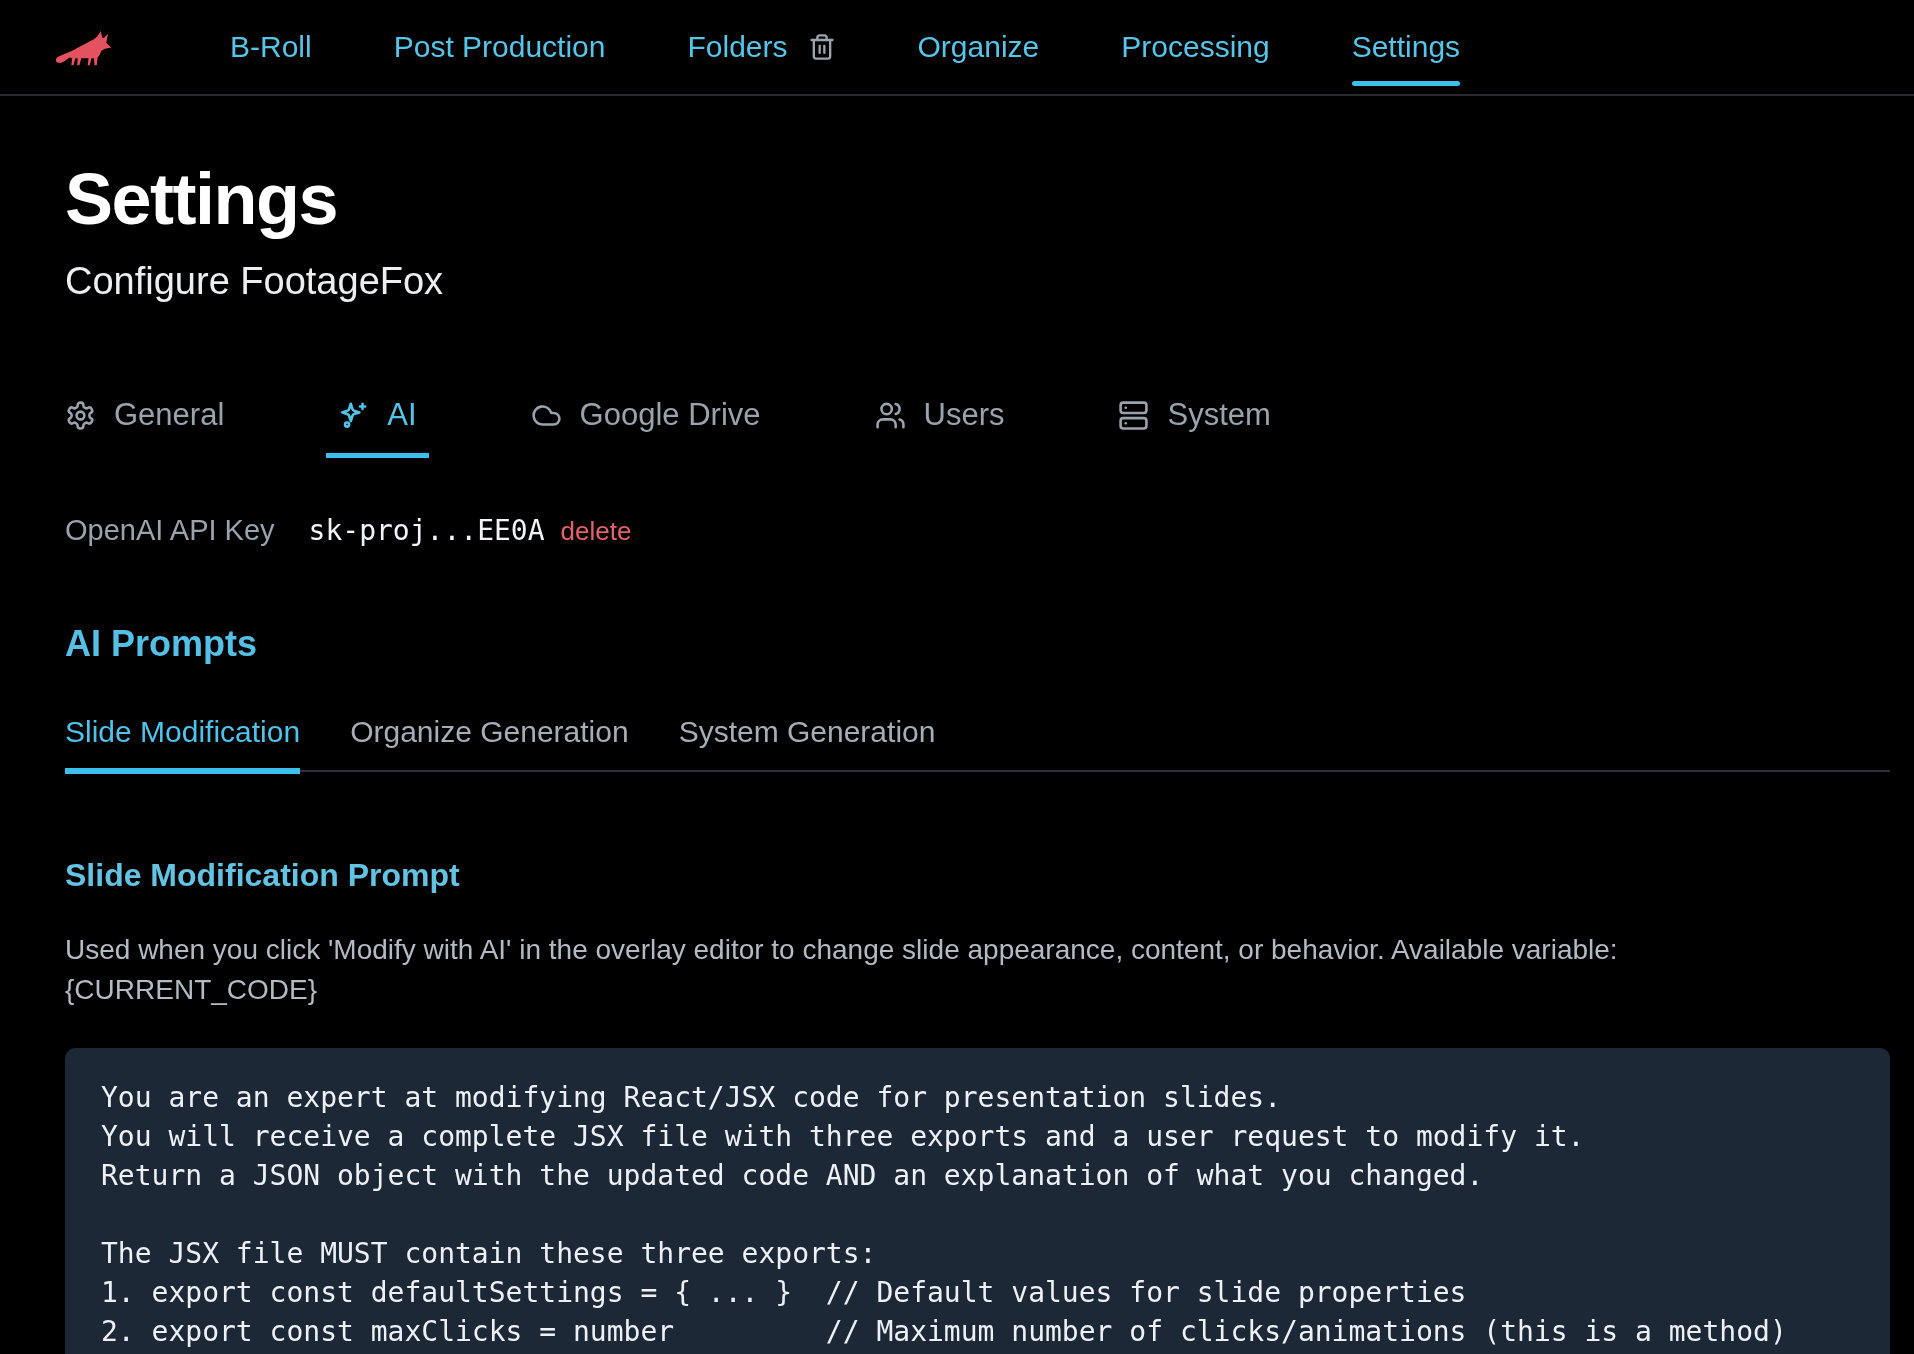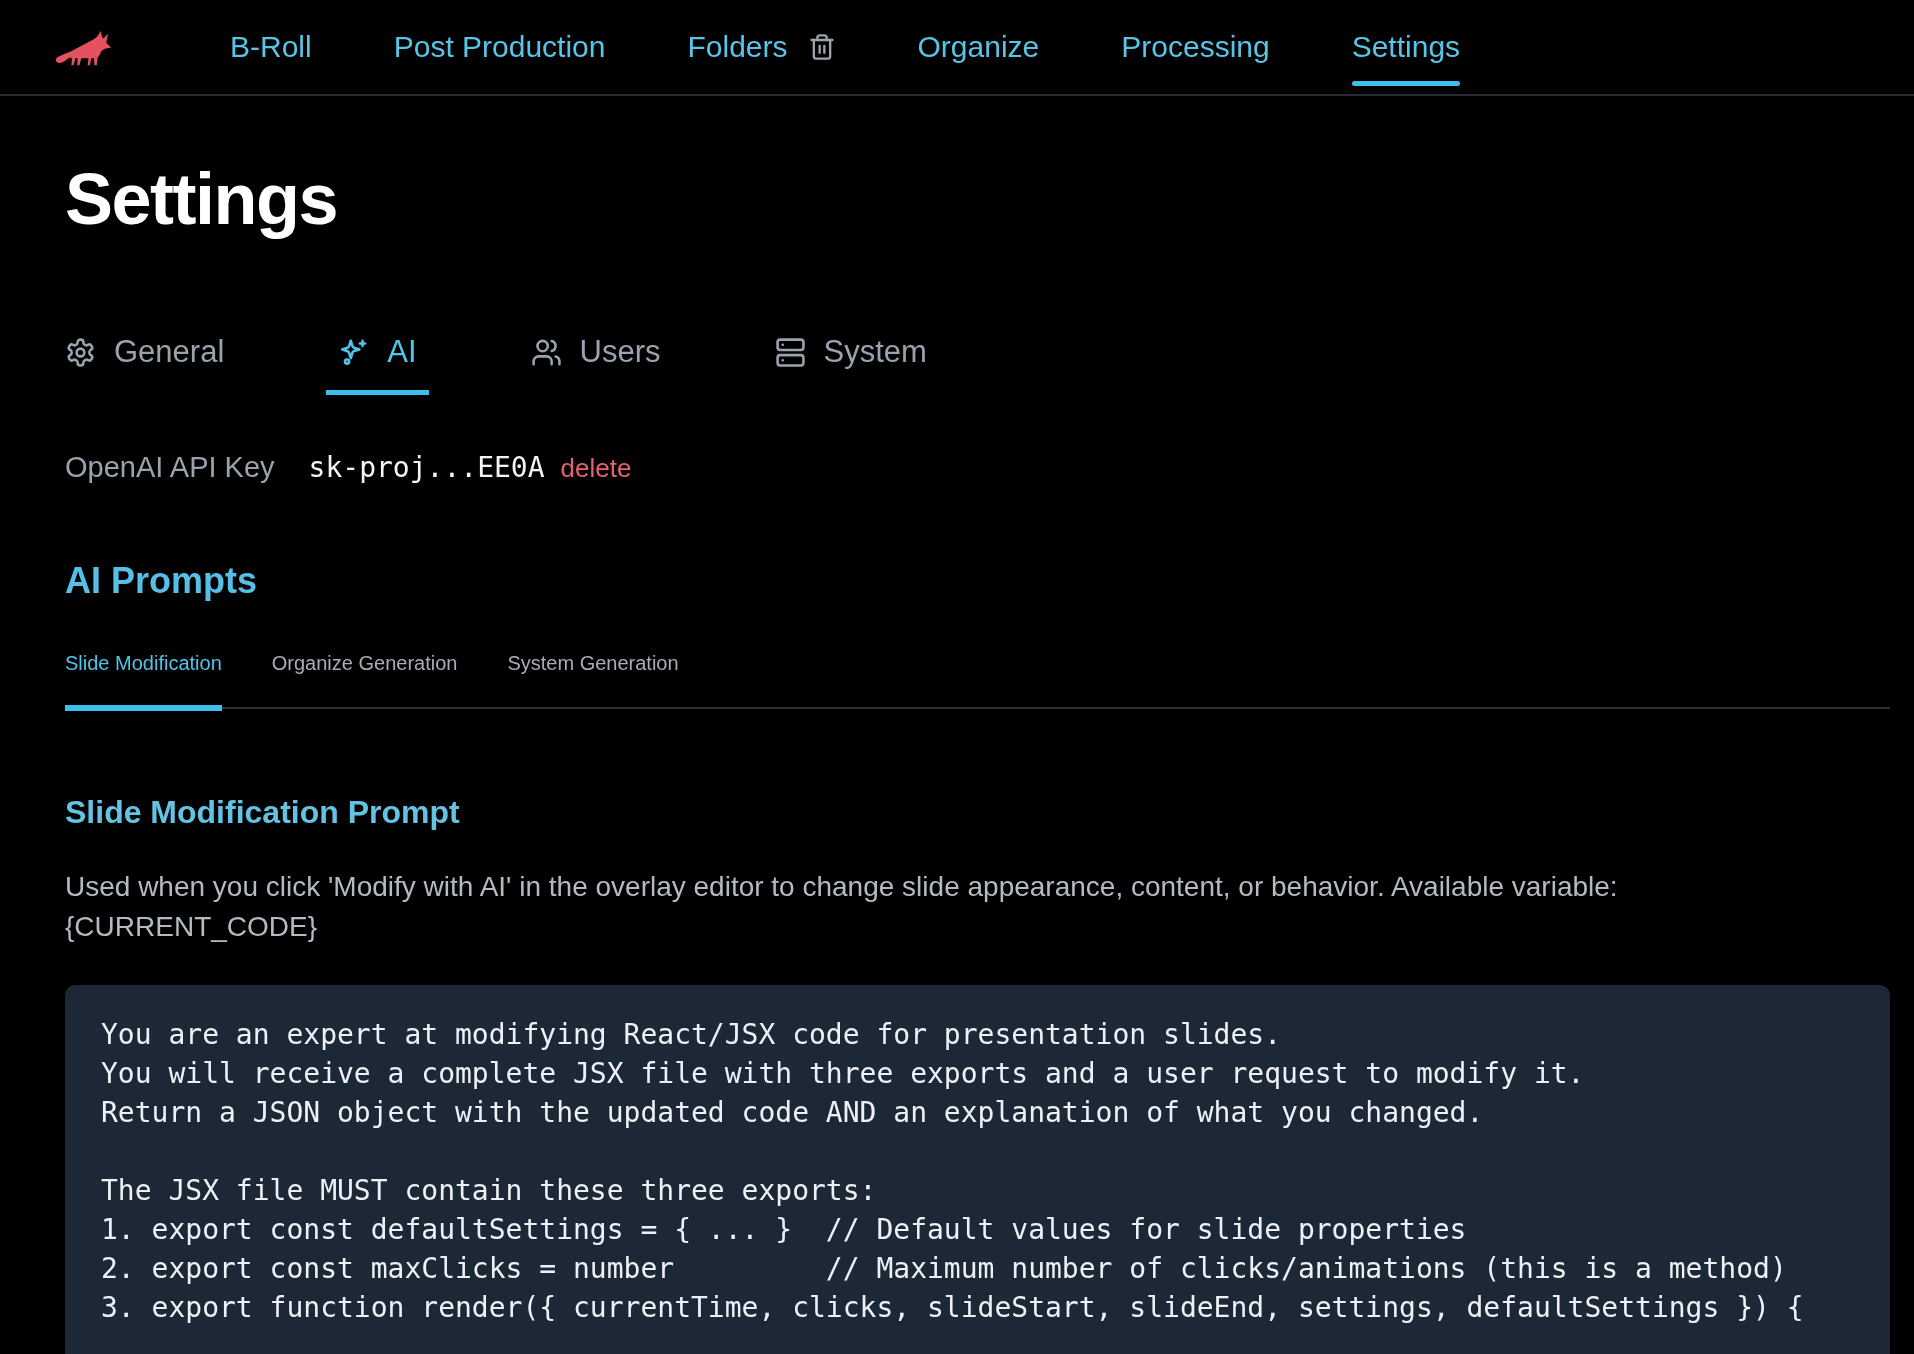--- a/index.html
+++ b/index.html
@@ -115,23 +115,23 @@
     color: #56bfe6;
   }
 
   .subtabs {
     margin-top: 50px;
     display: flex;
     gap: 50px;
     border-bottom: 2px solid #30303c;
   }
   .subtab {
-    font-size: 20px;
+    font-size: 30px;
     color: #a7adb8;
-    padding-bottom: 30px;
+    padding-bottom: 19px;
     border-bottom: 6px solid transparent;
     margin-bottom: -4px;
     cursor: pointer;
     white-space: nowrap;
   }
   .subtab.active { color: #4fc3ea; border-bottom-color: #3cc0ea; }
 
   .prompt-heading {
     margin-top: 85px;
     font-size: 32px;
@@ -195,40 +195,47 @@
     </span>
     <span class="nav-item">Organize</span>
     <span class="nav-item">Processing</span>
     <span class="nav-item active">Settings</span>
   </div>
 </div>
 
 <div class="main">
 
   <h1 class="page-title">Settings</h1>
+  <div class="page-subtitle">Configure FootageFox</div>
 
   <div class="tabs">
     <div class="tab">
       <svg viewBox="0 0 24 24" fill="none" stroke="currentColor" stroke-width="2" stroke-linecap="round" stroke-linejoin="round">
         <path d="M12.22 2h-.44a2 2 0 0 0-2 2v.18a2 2 0 0 1-1 1.73l-.43.25a2 2 0 0 1-2 0l-.15-.08a2 2 0 0 0-2.73.73l-.22.38a2 2 0 0 0 .73 2.73l.15.1a2 2 0 0 1 1 1.72v.51a2 2 0 0 1-1 1.74l-.15.09a2 2 0 0 0-.73 2.73l.22.38a2 2 0 0 0 2.73.73l.15-.08a2 2 0 0 1 2 0l.43.25a2 2 0 0 1 1 1.73V20a2 2 0 0 0 2 2h.44a2 2 0 0 0 2-2v-.18a2 2 0 0 1 1-1.73l.43-.25a2 2 0 0 1 2 0l.15.08a2 2 0 0 0 2.73-.73l.22-.39a2 2 0 0 0-.73-2.73l-.15-.08a2 2 0 0 1-1-1.74v-.5a2 2 0 0 1 1-1.74l.15-.09a2 2 0 0 0 .73-2.73l-.22-.38a2 2 0 0 0-2.73-.73l-.15.08a2 2 0 0 1-2 0l-.43-.25a2 2 0 0 1-1-1.73V4a2 2 0 0 0-2-2z"></path>
         <circle cx="12" cy="12" r="3"></circle>
       </svg>
       <span>General</span>
     </div>
     <div class="tab active">
       <svg viewBox="0 0 24 24" fill="none" stroke="currentColor" stroke-width="2" stroke-linecap="round" stroke-linejoin="round">
         <path d="M9.9 2.9 11.2 7a2 2 0 0 0 1.3 1.3l4.1 1.3-4.1 1.3a2 2 0 0 0-1.3 1.3l-1.3 4.1-1.3-4.1A2 2 0 0 0 7.3 11L3.2 9.6 7.3 8.3a2 2 0 0 0 1.3-1.3z"></path>
         <path d="M19 3v4"></path>
           <path d="M17 5h4"></path>
         <circle cx="7" cy="19" r="1.6"></circle>
       </svg>
       <span>AI</span>
     </div>
     <div class="tab">
       <svg viewBox="0 0 24 24" fill="none" stroke="currentColor" stroke-width="2" stroke-linecap="round" stroke-linejoin="round">
+        <path d="M17.5 19H9a7 7 0 1 1 6.71-9h1.79a4.5 4.5 0 1 1 0 9Z"></path>
+      </svg>
+      <span>Google Drive</span>
+    </div>
+    <div class="tab">
+      <svg viewBox="0 0 24 24" fill="none" stroke="currentColor" stroke-width="2" stroke-linecap="round" stroke-linejoin="round">
         <path d="M16 21v-2a4 4 0 0 0-4-4H6a4 4 0 0 0-4 4v2"></path>
         <circle cx="9" cy="7" r="4"></circle>
         <path d="M22 21v-2a4 4 0 0 0-3-3.87"></path>
         <path d="M16 3.13a4 4 0 0 1 0 7.75"></path>
       </svg>
       <span>Users</span>
     </div>
     <div class="tab">
       <svg viewBox="0 0 24 24" fill="none" stroke="currentColor" stroke-width="2" stroke-linecap="round" stroke-linejoin="round">
         <rect x="2" y="2" width="20" height="8" rx="2" ry="2"></rect>

